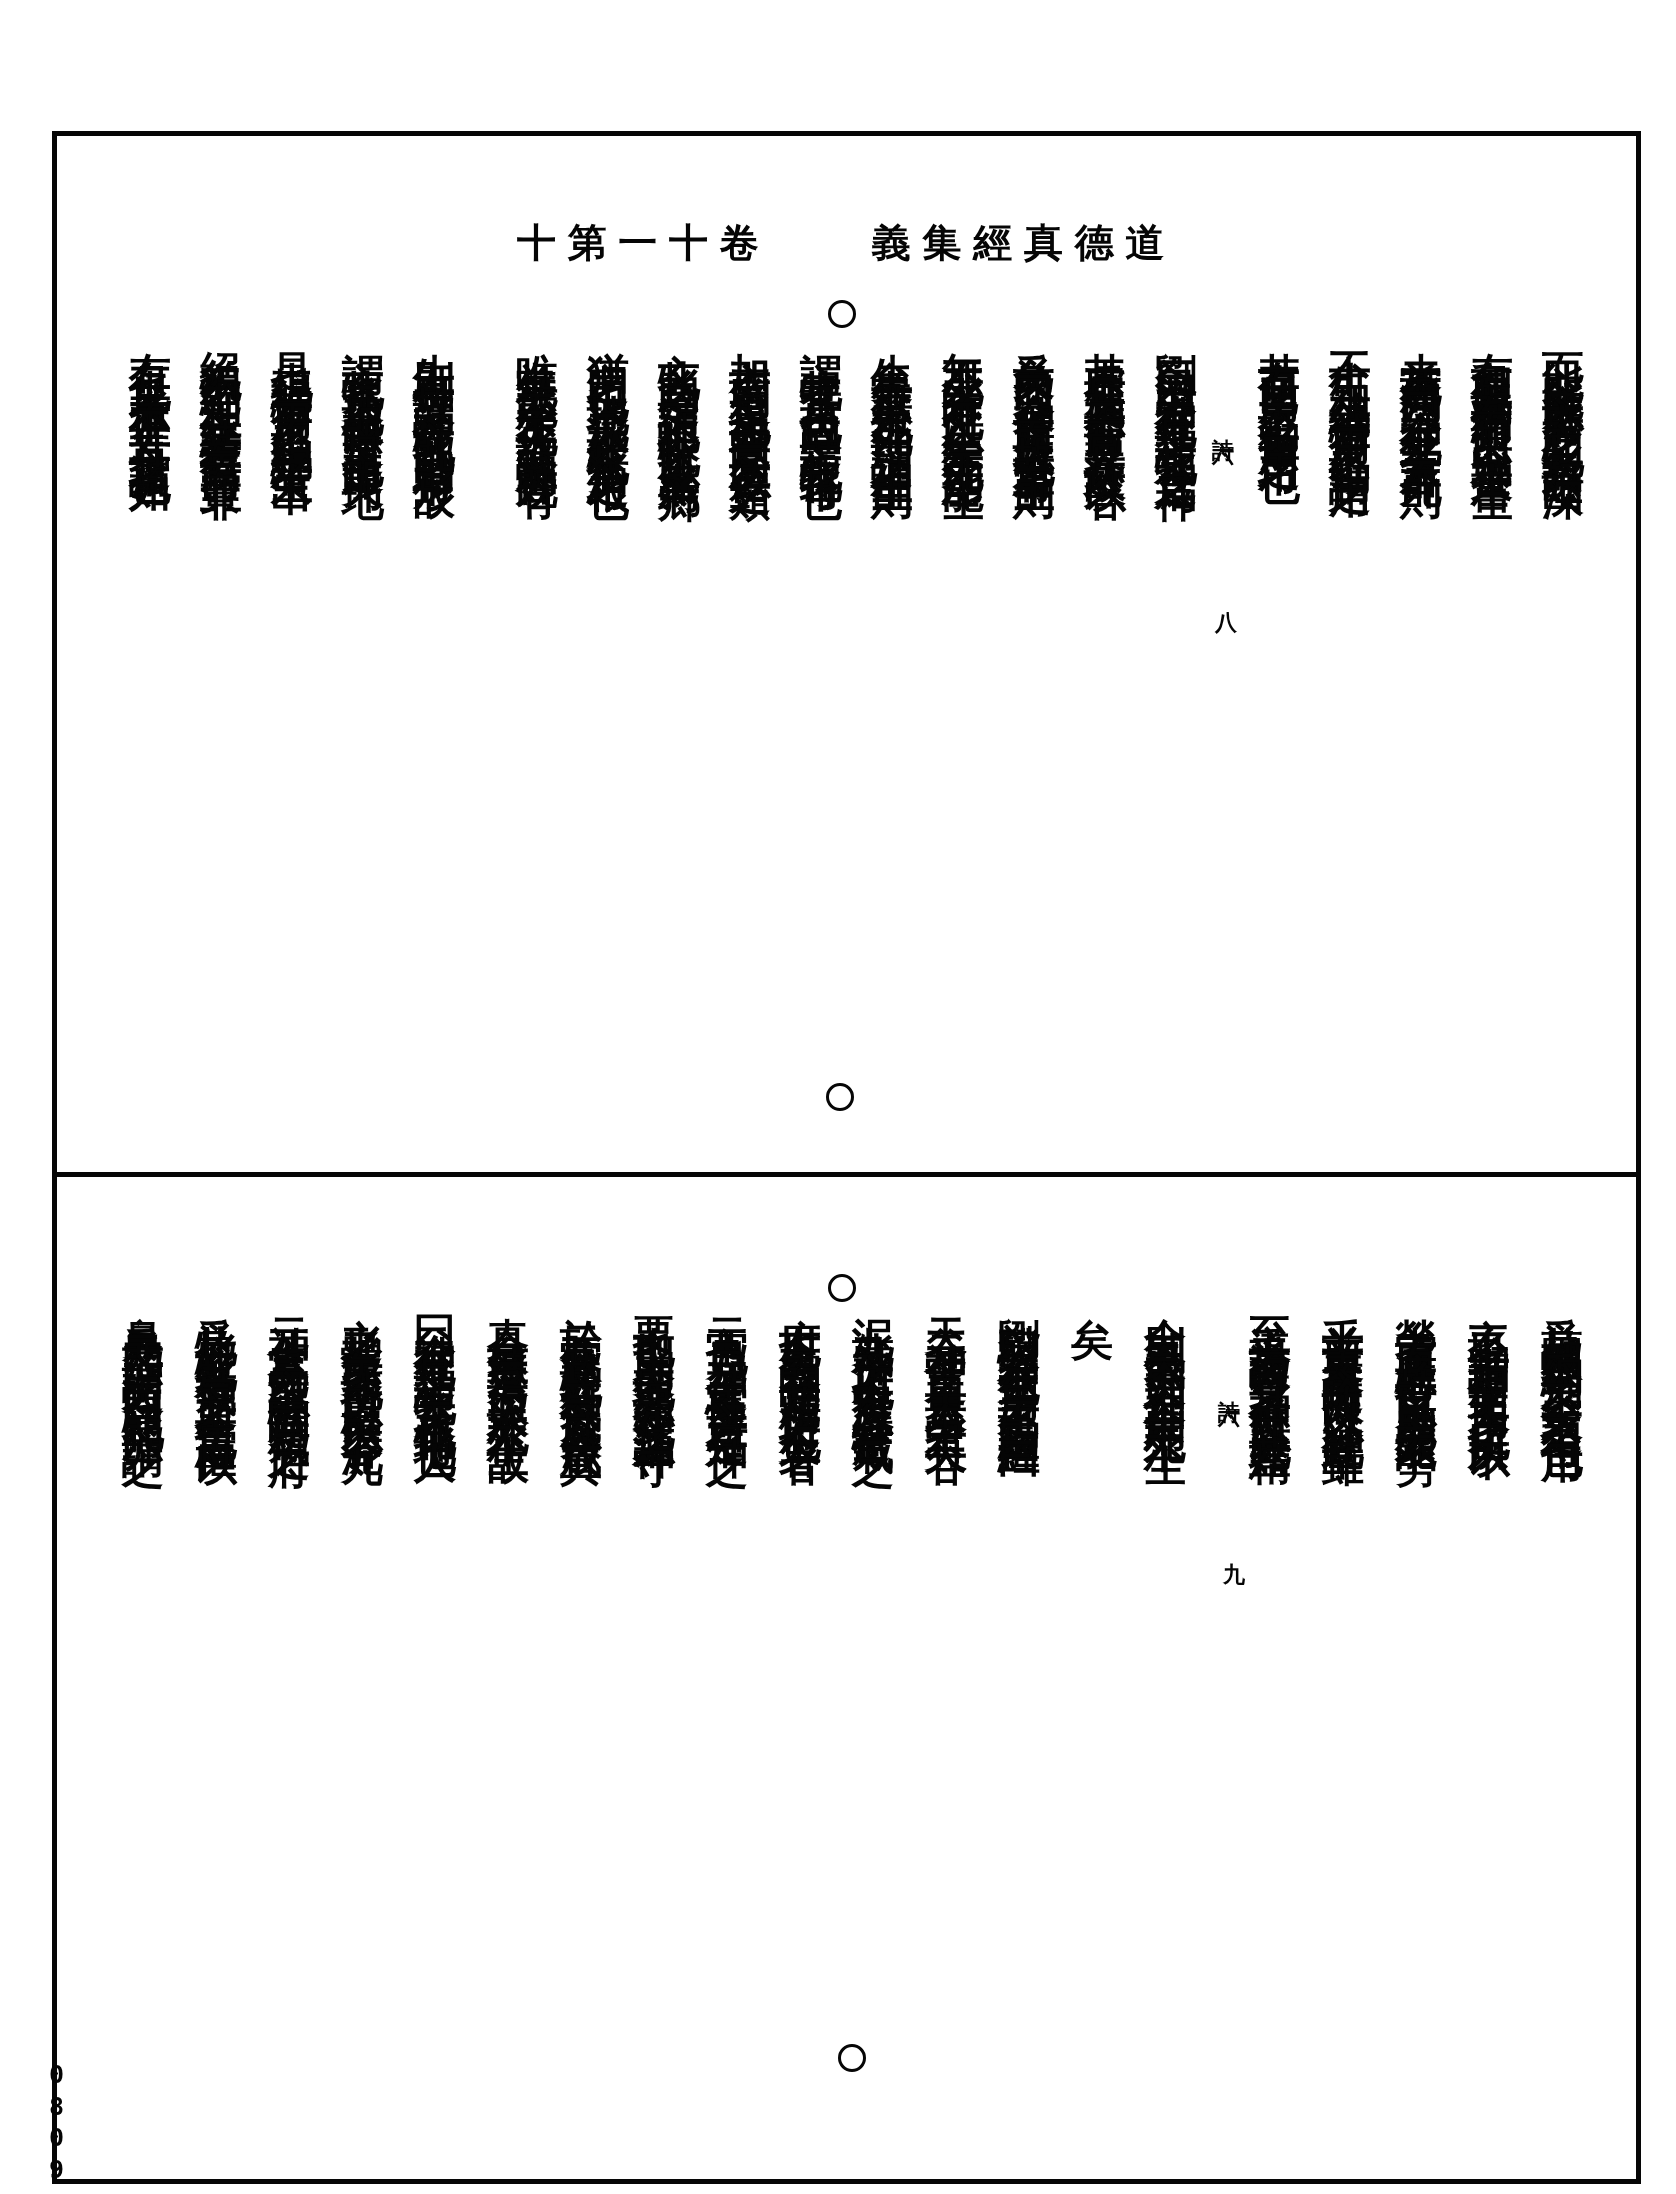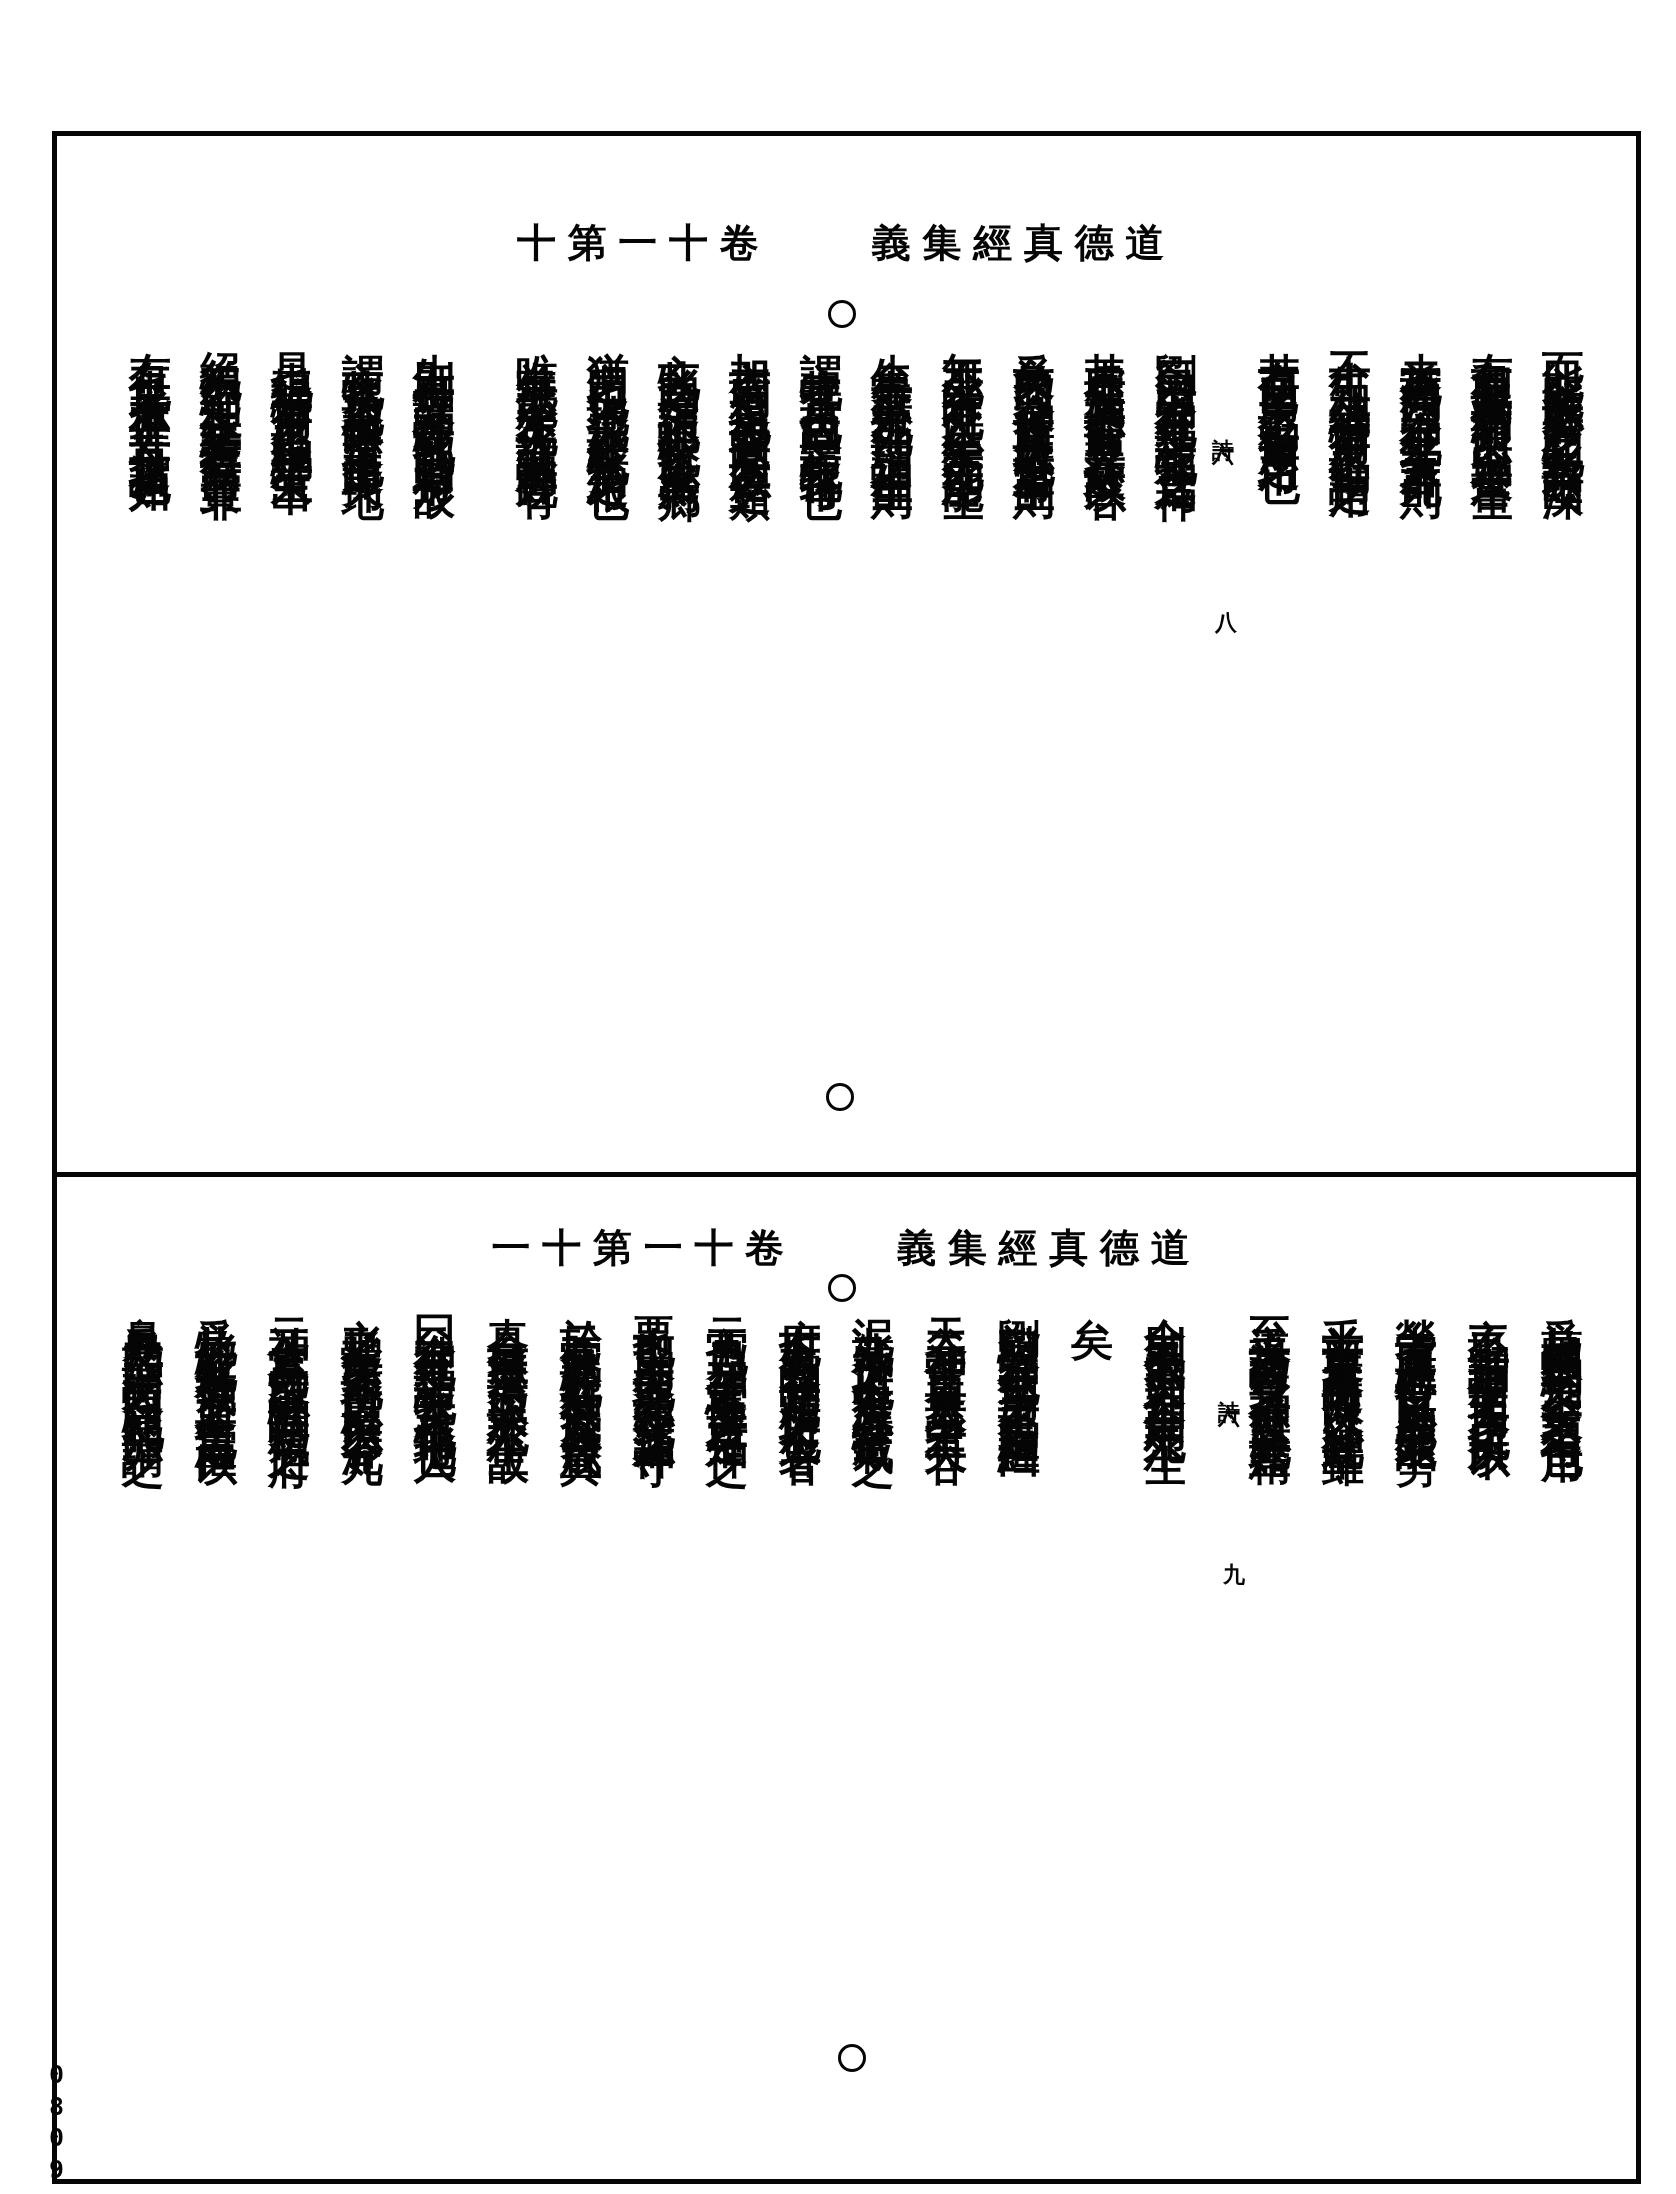--- a/index.html
+++ b/index.html
@@ -111,21 +111,20 @@
     </div>
 
     <div class="side-note" style="left:1154px;top:285px;">詩六</div>
     <div class="side-note" style="left:1157px;top:458px;">八</div>
 
     <div class="circle-marker" style="left:771px;top:164px;"></div>
     <div class="circle-marker" style="left:769px;top:947px;"></div>
   </div>
 
   <div class="frame" id="frame-bottom">
-    <div class="running-title">一十第一十卷　　義集經真德道</div>
 
     <div class="cols">
       <div class="col">爲繭如蛛爲網別之不窮求之不得也用</div>
       <div class="col">之不勤者謂神用之非人用之也所以不</div>
       <div class="col">勞者虛而應前特言以爲應則安能不勞</div>
       <div class="col">乎前章言橐籥之喻故次以谷神此章雖</div>
       <div class="col gap-after">至道爲諭而養身之神亦無以異此蓋精</div>
       <div class="col">全則氣全氣全則神全神全則不死不生</div>
       <div class="col">矣</div>
       <div class="col">劉驥曰谷神不死至用之不勤靈樞經曰</div>

